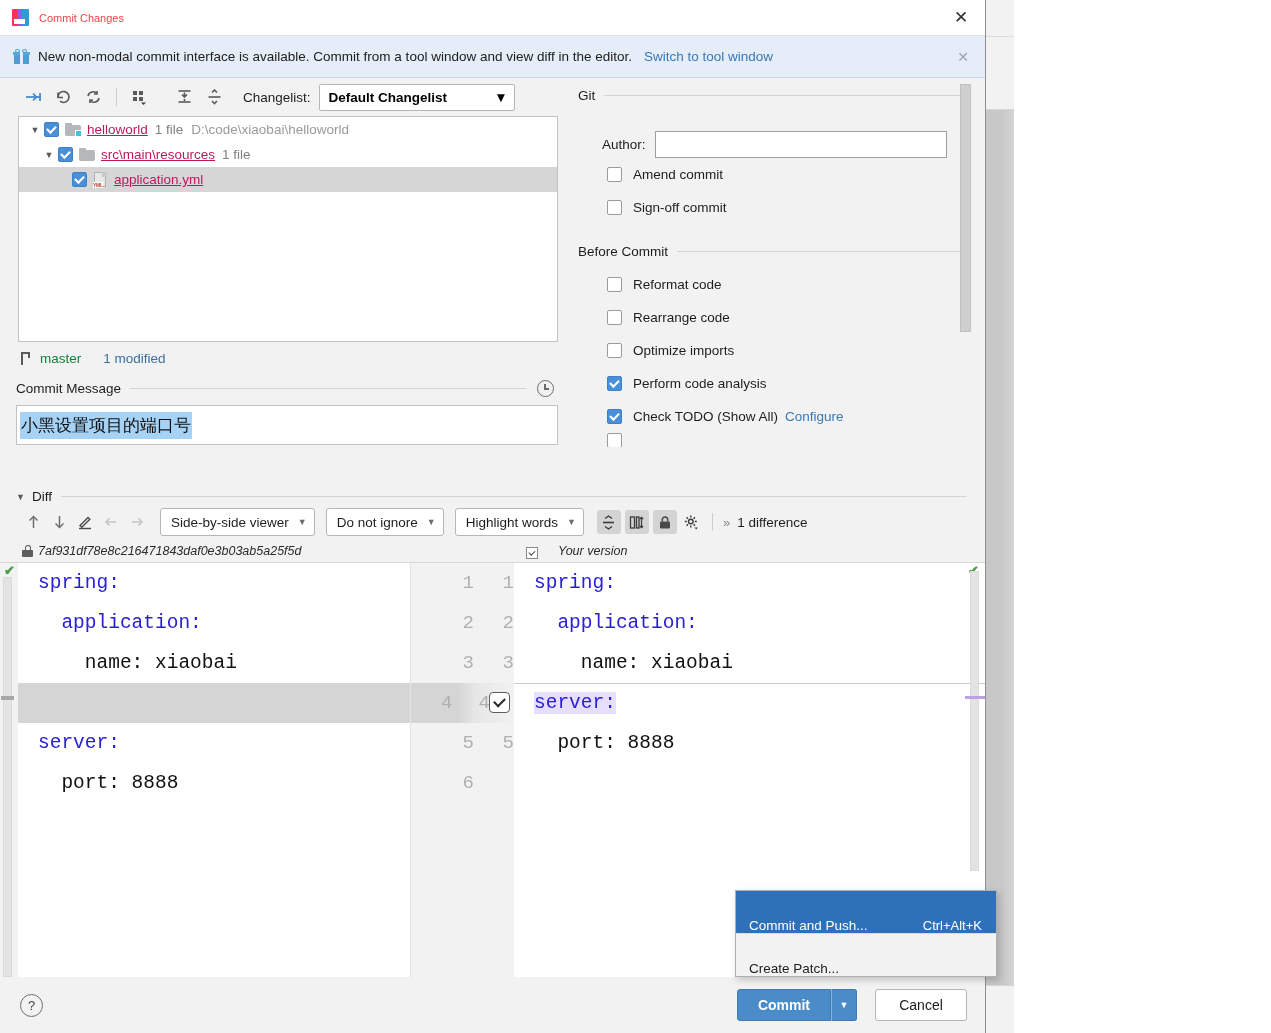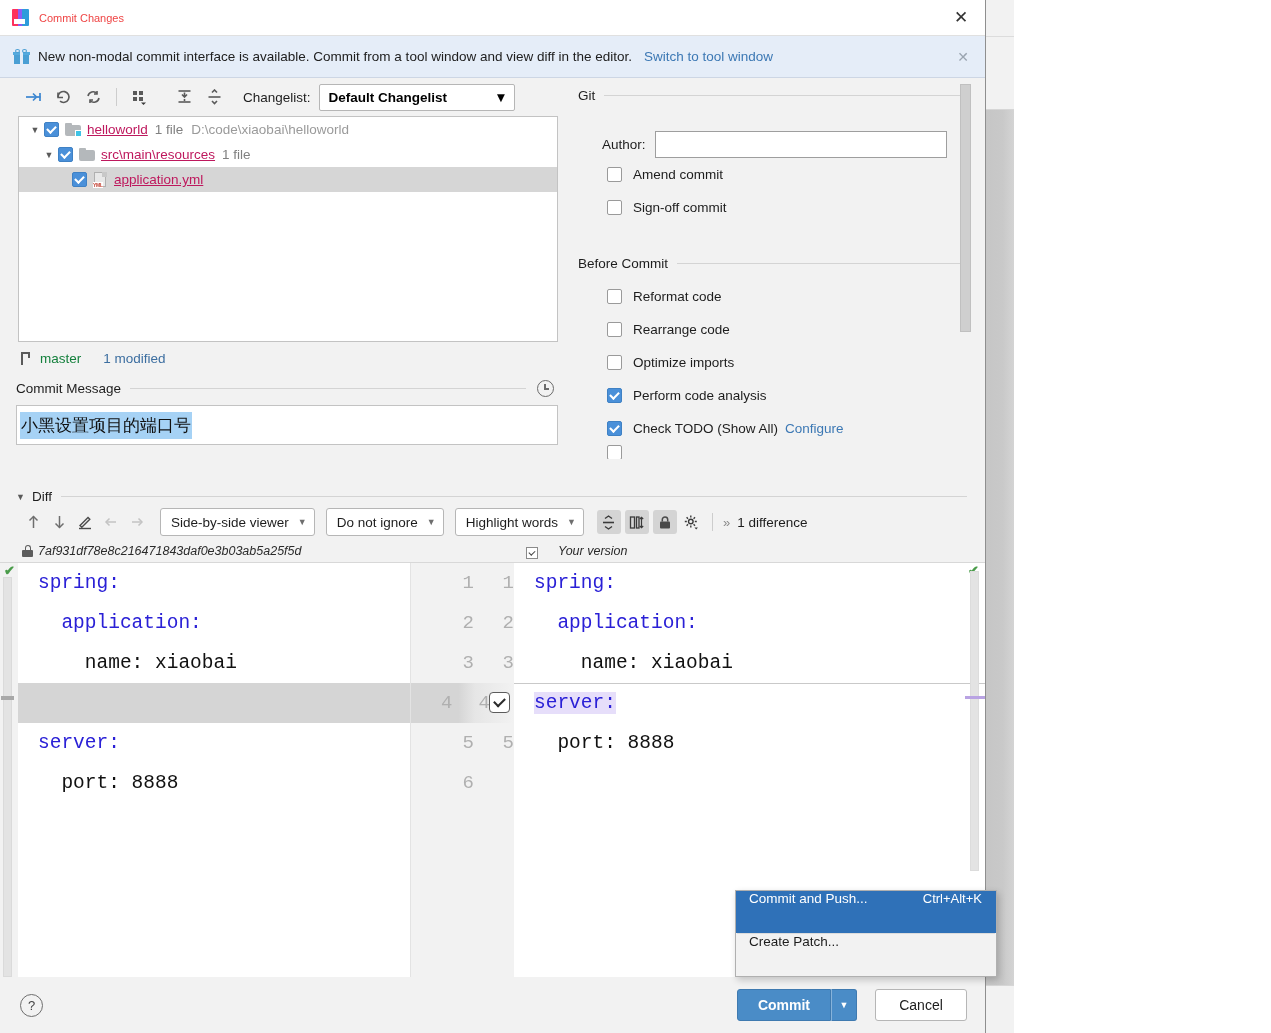--- a/index.html
+++ b/index.html
@@ -236,21 +236,21 @@
   .word-ins { background:#e6defa; }
   .right-scroll { position:absolute; right:6px; top:8px; width:9px; height:300px; background:#e3e3e3; border:1px solid #dcdcdc;}
   .right-marker { position:absolute; right:0px; top:133px; width:20px; height:3px; background:#b9a3e3;}
   .okcheck-r { position:absolute; right:6px; top:0px; color:#4a9c4a; font-size:13px; font-weight:bold;}
 
   
   .ctx-menu {
     position:absolute; left:735px; top:890px; width:262px; background:#f2f2f2;
     border:1px solid #b0b0b0; box-shadow:2px 3px 7px rgba(0,0,0,.2); z-index:40;
   }
-  .ctx-item { height:42px; display:flex; align-items:flex-start; padding:0 14px 0 13px; font-size:13.5px; cursor:pointer;}
+  .ctx-item { height:42px; display:flex; align-items:flex-end; padding:0 14px 0 13px; font-size:13.5px; cursor:pointer;}
   .ctx-item.active { background:#2f71b8; color:#fff; }
   .ctx-key { margin-left:auto; font-size:13px; }
   .ctx-div { height:1px; background:#dcdcdc; margin:0 1px; }
 
   
   .bottom {
     flex:0 0 56px; height:56px; display:flex; align-items:center; padding:0 18px 0 20px; position:relative;
   }
   .help-btn {
     width:23px; height:23px; border:1.6px solid #6e6e6e; border-radius:50%;
@@ -441,21 +441,21 @@
 
       <div class="chk-row">
         <div class="chk off"></div>
         <span class="chk-lbl">Amend commit</span>
       </div>
       <div class="chk-row">
         <div class="chk off"></div>
         <span class="chk-lbl">Sign-off commit</span>
       </div>
 
-      <div class="grp-header" style="margin-top:32px;justify-content:flex-end;">
+      <div class="grp-header" style="margin-top:20px;justify-content:flex-end;">
         <div class="grp-title">Before Commit</div>
         <div class="grp-rule"></div>
       </div>
 
       <div class="chk-row" style="margin-top:9px;">
         <div class="chk off"></div>
         <span class="chk-lbl">Reformat code</span>
       </div>
       <div class="chk-row">
         <div class="chk off"></div>

